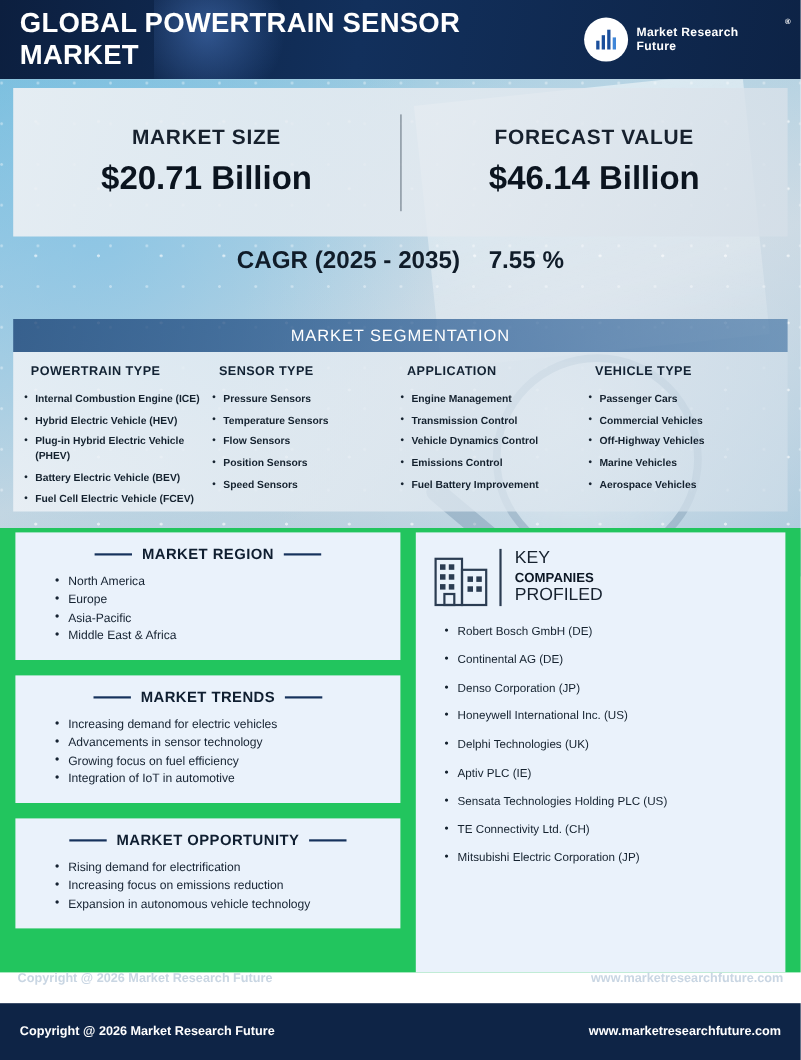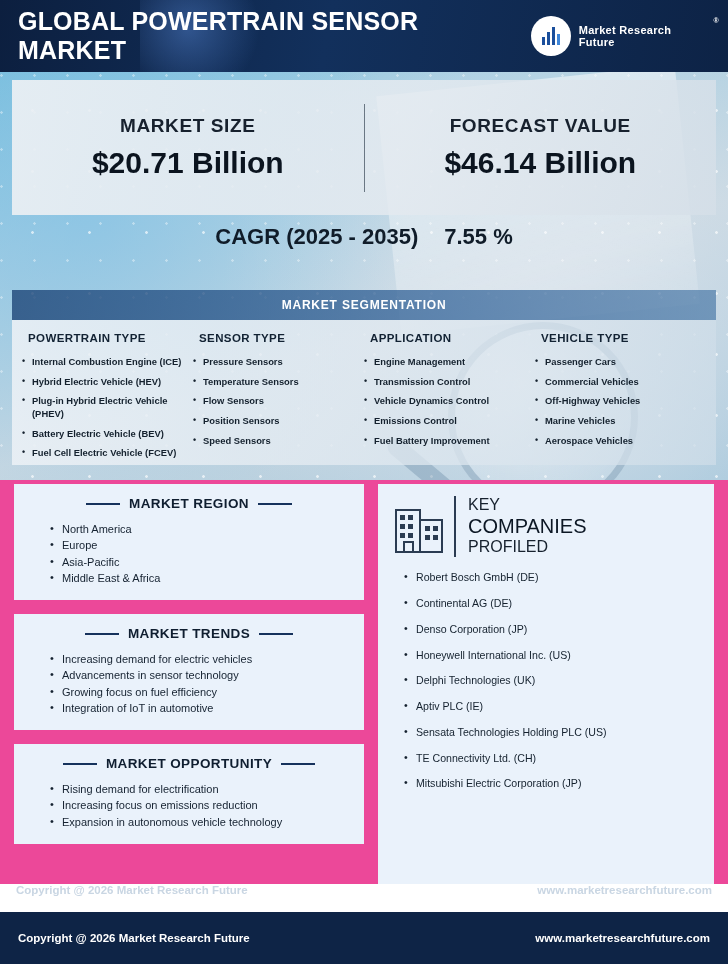--- a/index.html
+++ b/index.html
@@ -132,21 +132,21 @@
   .cagr-value { font-size: 22px; font-weight: bold; color: #101c29; }
 
   
   .seg-title-bar {
     position: absolute; left: 12px; top: 218px;
     width: 704px; height: 30px;
     background: linear-gradient(90deg, rgba(30,70,120,.80), rgba(45,95,150,.72) 60%, rgba(60,110,160,.62));
     display: flex; align-items: center; justify-content: center;
   }
   .seg-title {
-    color: #ffffff; font-size: 12px; font-weight: bold; letter-spacing: .8px;
+    color: #ffffff; font-size: 15px; font-weight: normal; letter-spacing: .8px;
   }
   .seg-body {
     position: absolute; left: 12px; top: 248px;
     width: 704px; height: 145px;
     background: linear-gradient(90deg, rgba(236,241,246,.88), rgba(226,234,241,.78) 50%, rgba(208,222,233,.70));
     display: flex;
     padding: 12px 10px 0 10px;
   }
   .seg-col { flex: 1; padding-right: 8px; }
   .seg-col-title {
@@ -159,21 +159,21 @@
     margin-bottom: 7px; padding-left: 10px; position: relative; font-weight: bold;
   }
   .seg-list li::before {
     content: "•"; position: absolute; left: 0; top: -1px; font-size: 9px; color: #14212e;
   }
 
   
   .lower {
     position: absolute; left: 0; top: 480px;
     width: 728px; height: 404px;
-    background: #ec4899;
+    background: #22c55e;
     display: flex;
     padding: 4px 14px 0 14px;
     gap: 14px;
   }
   .col-left { width: 350px; display: flex; flex-direction: column; gap: 14px; }
   .card {
     background: #eaf2fb;
     padding: 12px 10px 14px 10px;
   }
   .card-title-wrap {
@@ -198,21 +198,21 @@
     background: #eaf2fb;
     padding: 12px 10px 10px 14px;
   }
   .kc-head { display: flex; align-items: center; margin-bottom: 14px; }
   .kc-icon { width: 62px; height: 58px; position: relative; flex: none; }
   .kc-title-block {
     border-left: 2px solid #2b3c52; padding-left: 12px;
     line-height: 1.18;
   }
   .kc-l1 { font-size: 16px; color: #16212e; }
-  .kc-l2 { font-size: 20px; font-weight: normal; color: #0c1724; }
+  .kc-l2 { font-size: 12px; font-weight: bold; color: #0c1724; }
   .kc-l3 { font-size: 16px; color: #16212e; }
   .kc-list { list-style: none; padding-left: 12px; }
   .kc-list li {
     font-size: 10.6px; color: #14212e; line-height: 1.3;
     margin-bottom: 12px; padding-left: 12px; position: relative;
   }
   .kc-list li::before {
     content: "•"; position: absolute; left: 0; top: -1px; color: #14212e;
   }
 

